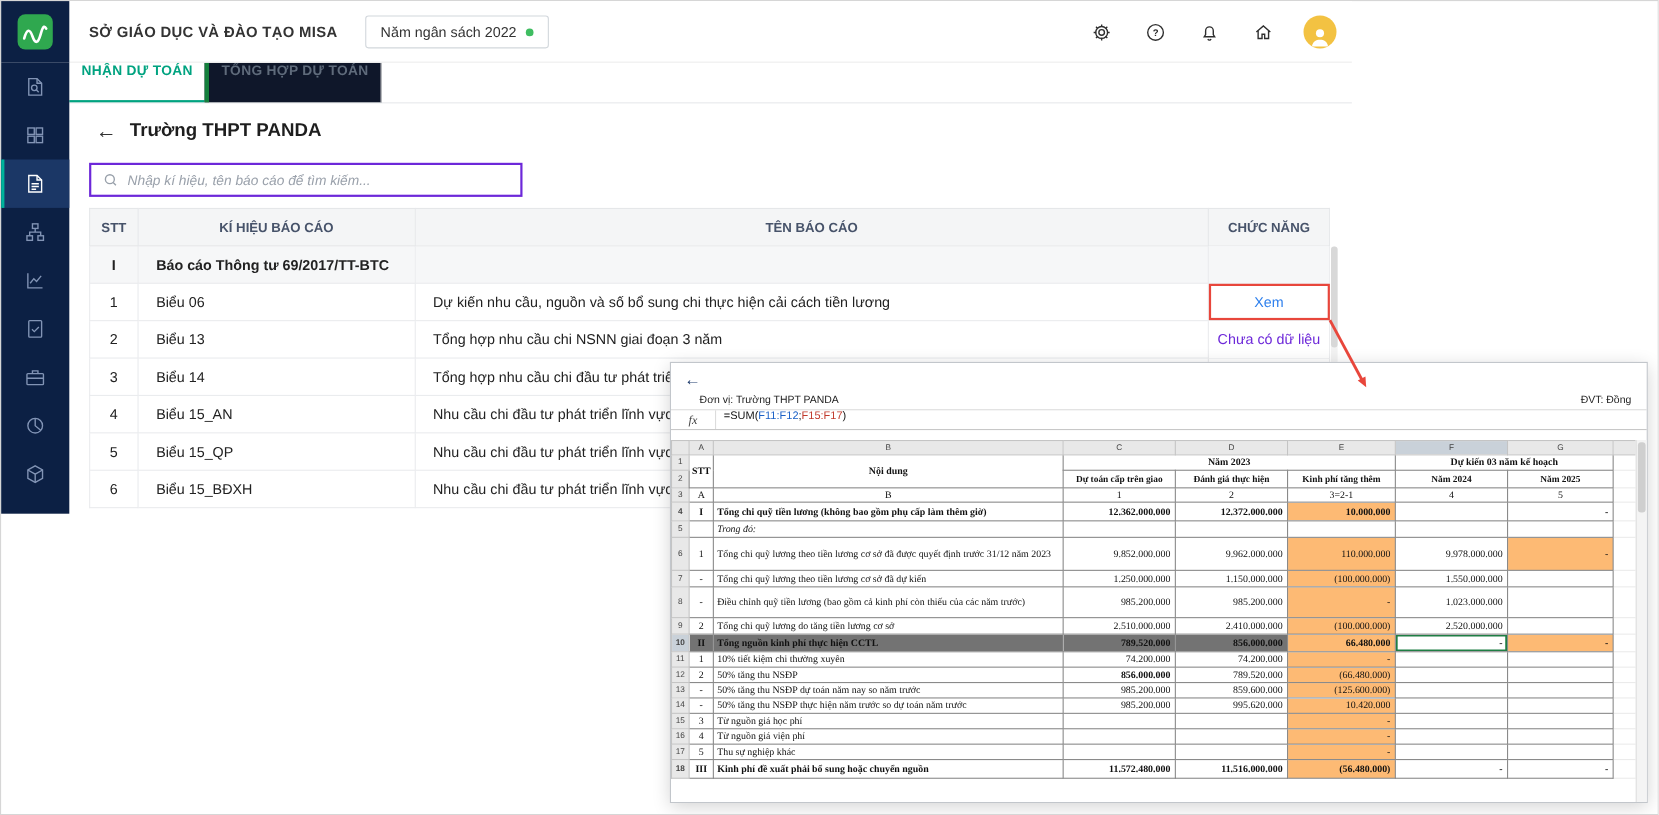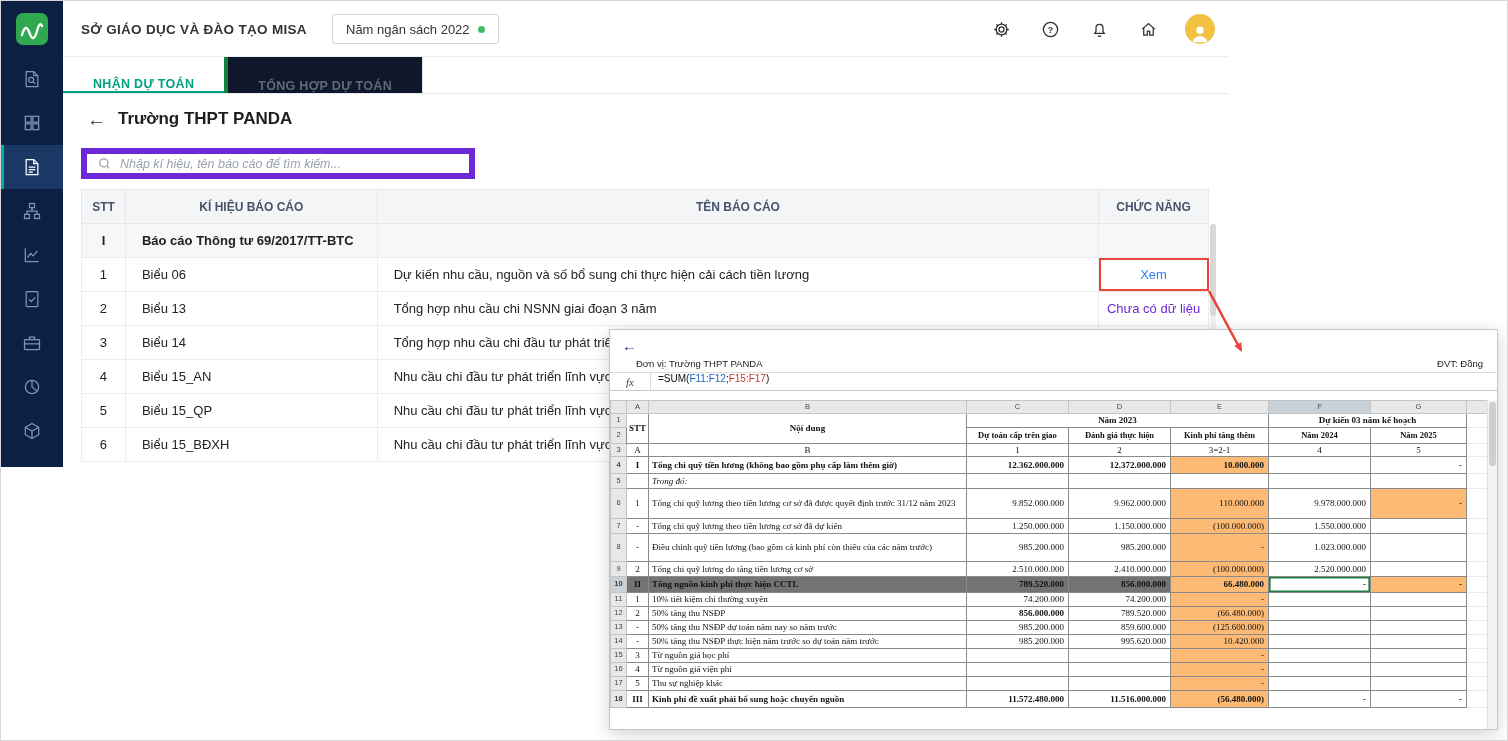--- a/index.html
+++ b/index.html
@@ -17,29 +17,29 @@
 .avatar{width:30px;height:30px;border-radius:50%;background:#f3c242;display:flex;align-items:flex-end;justify-content:center;overflow:hidden;cursor:pointer}
 
 
 .sidebar{position:absolute;left:0;top:56px;width:62px;height:410px;background:#0c2044;z-index:6}
 .side-item{width:62px;height:44px;display:flex;align-items:center;justify-content:center;color:#8294b5;cursor:pointer;position:relative}
 .side-item.active{background:#1b3766;color:#fff}
 .side-item.active::before{content:"";position:absolute;left:0;top:0;bottom:0;width:3px;background:#00b39b}
 
 
 .tabs{position:absolute;left:62px;top:56px;width:1166px;height:37px;background:#fff;border-bottom:1px solid #e7e9ec;display:flex;z-index:5}
-.tab{padding:0 30px;display:flex;align-items:flex-end;font-size:12.5px;font-weight:bold;letter-spacing:.3px;cursor:pointer}
+.tab{padding:0 11px;display:flex;align-items:flex-start;font-size:12.5px;font-weight:bold;letter-spacing:.3px;cursor:pointer}
 .tab.active{color:#00a380;border-bottom:2px solid #00a380}
 .tab.inactive{background:#0f172a;color:#5f6b7b;border-right:1px solid #e0e0e0;border-left:4px solid #15803d}
 
 
 .page-title{position:absolute;left:86px;top:108px;display:flex;align-items:center;gap:12px;z-index:4}
 .back-arrow{font-size:19px;color:#333;cursor:pointer;line-height:1}
 .title-text{font-size:17px;font-weight:bold;color:#1e1e1e}
-.search-box{position:absolute;left:80px;top:147px;width:394px;height:31px;border:6px solid #6d28d9;border-radius:0;display:flex;align-items:center;padding:0 10px;gap:8px;background:#fff;z-index:4}
+.search-box{position:absolute;left:80px;top:147px;width:394px;height:31px;border:2px solid #6d28d9;border-radius:0;display:flex;align-items:center;padding:0 10px;gap:8px;background:#fff;z-index:4}
 .search-box input{border:none;outline:none;flex:1;font-size:12.5px;font-family:"Liberation Sans",sans-serif;color:#333}
 .search-box input::placeholder{color:#9aa1ab;font-style:italic}
 
 
 .rtable{position:absolute;left:80px;top:188px;width:1128px;border-collapse:collapse;font-size:13px;color:#222;z-index:4;background:#fff}
 .rtable th{height:34px;background:#f4f5f6;font-size:12px;color:#47536a;border:1px solid #e5e7e9;font-weight:bold}
 .rtable td{height:34px;border:1px solid #eaecee;background:#fff}
 .rtable tr.grp td{background:#f6f7f8;font-weight:bold}
 .c-stt{width:44px;text-align:center}
 .c-code{width:252px;text-align:left;padding:0 16px}

